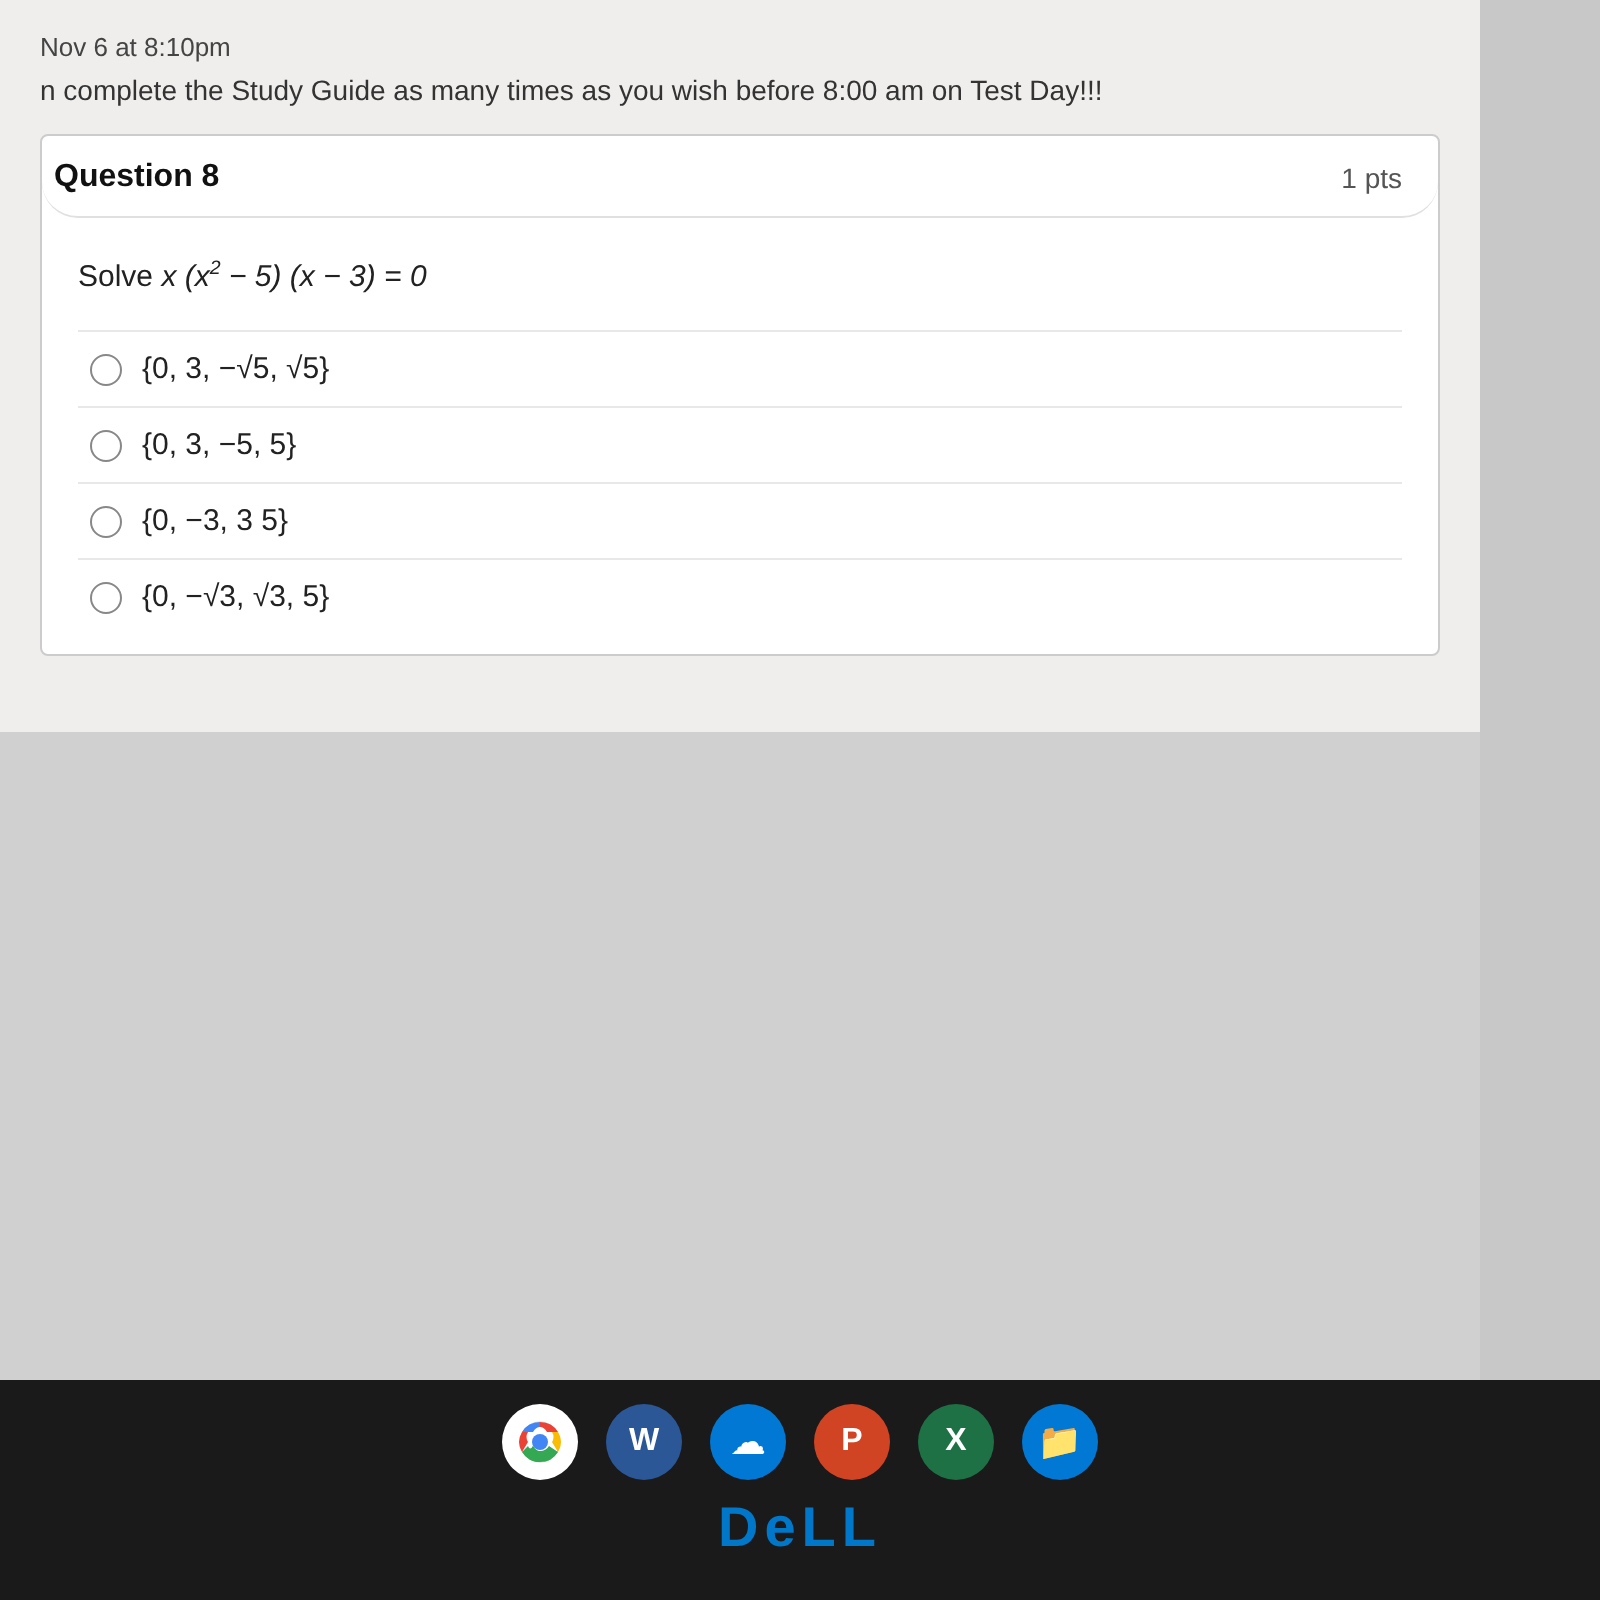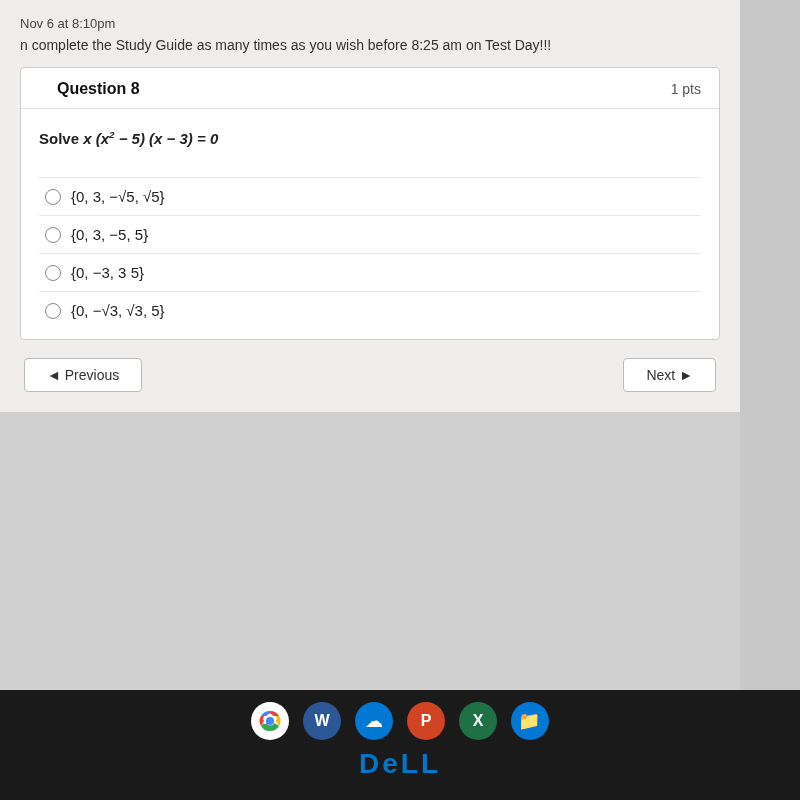--- a/index.html
+++ b/index.html
@@ -49,44 +49,44 @@
       border: 1px solid #ccc;
       border-radius: 4px;
       padding: 0;
       margin-bottom: 18px;
     }
 
     .question-header {
       display: flex;
       justify-content: space-between;
       align-items: center;
-      padding: 12px 18px 10px 36px;
+      padding: 12px 18px 10px 6px;
       border-bottom: 1px solid #e0e0e0;
+      border-radius: 18px;
     }
 
     .question-number {
       font-size: 16px;
       font-weight: bold;
       color: #111;
     }
 
     .question-points {
       font-size: 14px;
       color: #555;
     }
 
     .question-body {
       padding: 20px 18px 10px 18px;
     }
 
     .question-text {
       font-size: 15px;
       color: #222;
-      margin-bottom: 30px;
-      font-weight: bold;
+      margin-bottom: 18px;
     }
 
     .answer-option {
       display: flex;
       align-items: flex-end;
       padding: 10px 6px;
       border-top: 1px solid #e8e8e8;
       font-size: 15px;
       color: #222;
       cursor: pointer;
@@ -181,21 +181,21 @@
       font-style: italic;
     }
   </style>
 </head>
 <body>
 
 <div class="screen">
   <div class="content-area">
 
     <div class="timestamp">Nov 6 at 8:10pm</div>
-    <div class="instruction-text">n complete the Study Guide as many times as you wish before 8:25 am on Test Day!!!</div>
+    <div class="instruction-text">n complete the Study Guide as many times as you wish before 8:00 am on Test Day!!!</div>
 
     <div class="question-card">
       <div class="question-header">
         <span class="question-number">Question 8</span>
         <span class="question-points">1 pts</span>
       </div>
       <div class="question-body">
         <div class="question-text">
           Solve <span class="math-expr"><i>x</i> (<i>x</i><sup>2</sup> − 5) (<i>x</i> − 3) = 0</span>
         </div>
@@ -212,24 +212,20 @@
           <div class="radio-circle"></div>
           <span>{0, −3, 3 5}</span>
         </div>
         <div class="answer-option">
           <div class="radio-circle"></div>
           <span>{0, −√3, √3, 5}</span>
         </div>
       </div>
     </div>
 
-    <div class="nav-buttons">
-      <button class="nav-btn">◄ Previous</button>
-      <button class="nav-btn">Next ►</button>
-    </div>
 
   </div>
 
   <div class="taskbar">
     <div class="taskbar-icons">
       <div class="taskbar-icon chrome-icon">
         <svg width="24" height="24" viewBox="0 0 24 24">
           <circle cx="12" cy="12" r="10" fill="#fff" stroke="#ccc" stroke-width="0.5"></circle>
           <circle cx="12" cy="12" r="4" fill="#4285f4"></circle>
           <path d="M12 2 Q18 2 21 7 L15.5 7 Q14 4.5 12 4.5Z" fill="#ea4335"></path>

